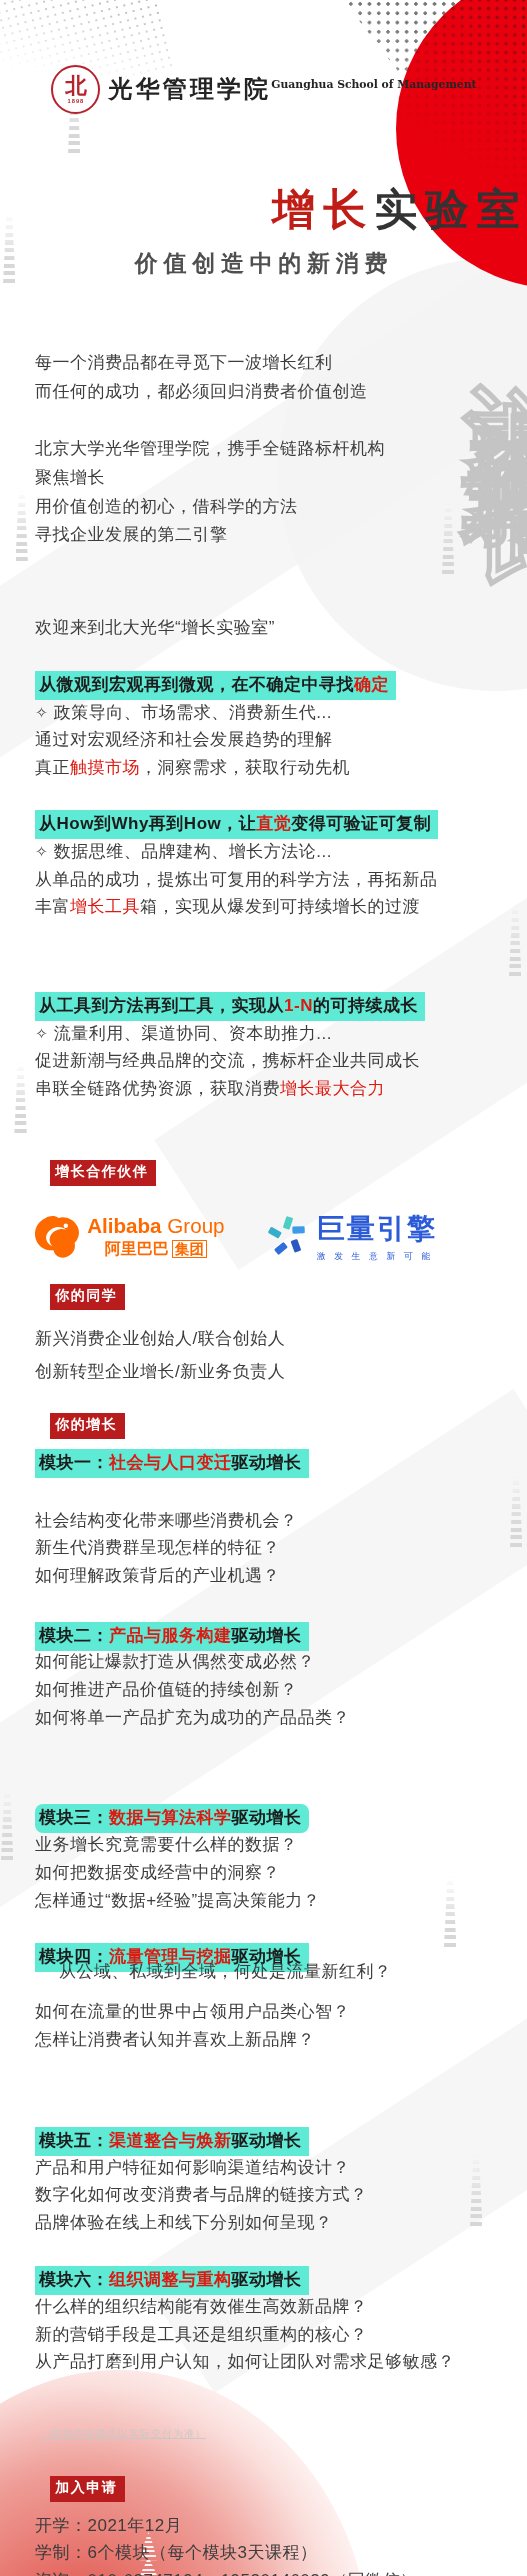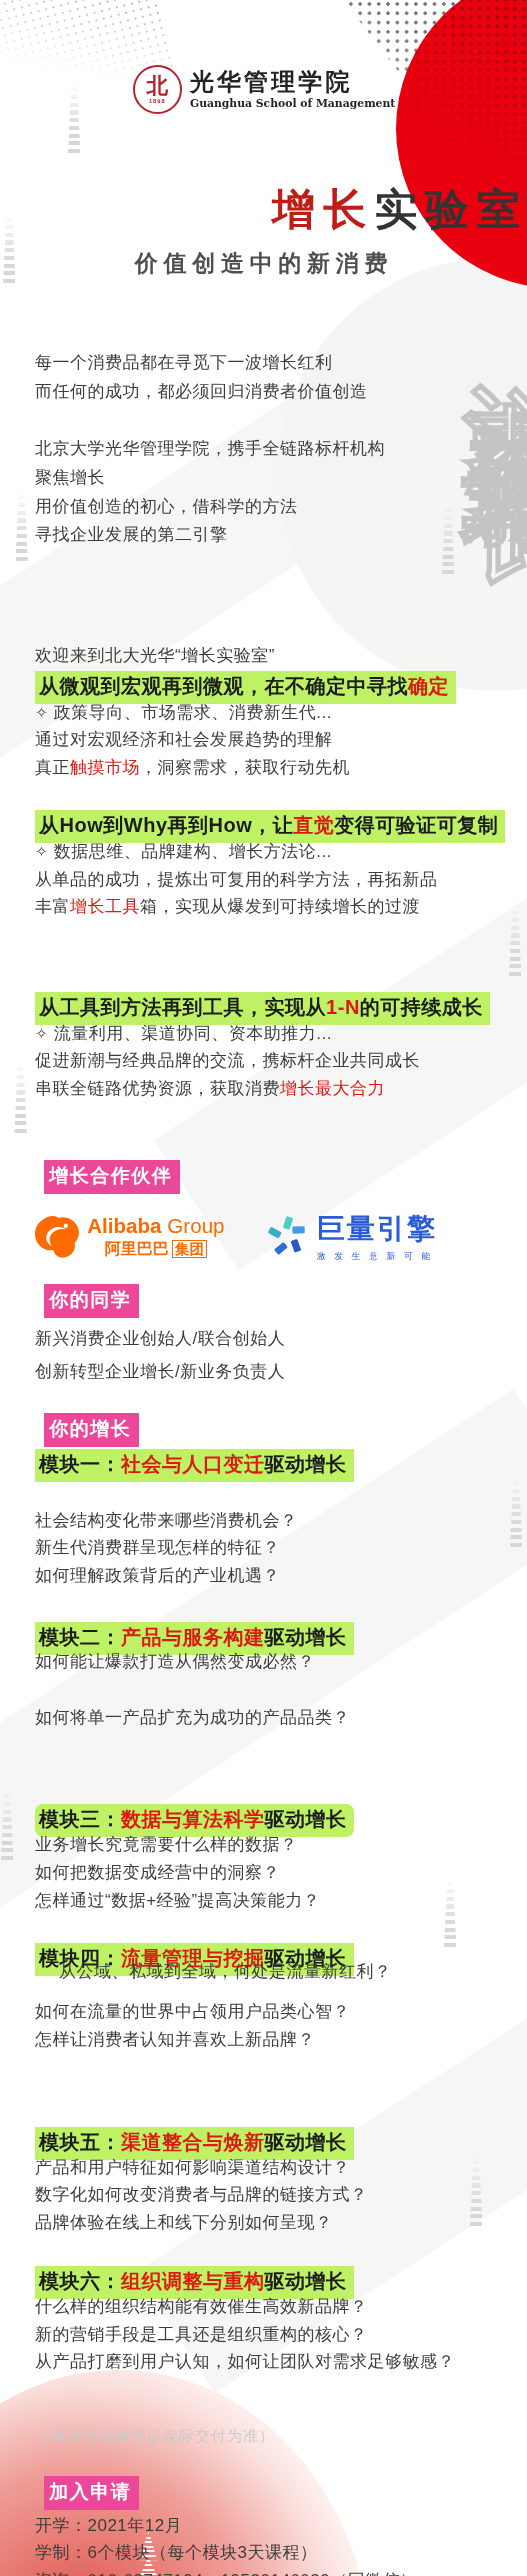--- a/index.html
+++ b/index.html
@@ -41,38 +41,38 @@
       89% 42%,62% 42%,96% 53%,64% 53%,100% 65%,66% 65%,100% 80%,68% 80%,100% 100%,0 100%,32% 80%,
       0 80%,34% 65%,0 65%,36% 53%,4% 53%,38% 42%,11% 42%,40% 32%,19% 32%,42% 23%,27% 23%,44% 15%,
       33% 15%,48% 8%,39% 8%,45% 3%);}
   
   .z{z-index:3;}
   .logo-row{left:0;top:65px;width:100%;display:flex;justify-content:center;align-items:center;gap:8.2px;}
   .seal{width:45px;height:45px;border:2.6px solid #b5232e;border-radius:50%;background:#fff;
     display:flex;flex-direction:column;align-items:center;justify-content:center;}
   .seal-char{font-family:"DejaVu Serif",serif;color:#b5232e;font-size:21.6px;font-weight:bold;line-height:1;}
   .seal-year{color:#b5232e;font-size:5.7px;font-weight:bold;letter-spacing:1px;margin-top:1px;}
-  .logo-names{display:flex;flex-direction:column;}
+  .logo-names{display:flex;flex-direction:row;}
   .logo-cn{font-family:"DejaVu Serif",serif;font-size:24px;font-weight:bold;color:#242424;
     letter-spacing:3.1px;line-height:1.1;}
   .logo-en{font-family:"DejaVu Serif",serif;font-size:10.8px;font-weight:bold;color:#242424;margin-top:2.1px;}
   .hero-title{left:0;top:181px;width:100%;text-align:right;font-size:43px;font-weight:bold;
     letter-spacing:8.2px;white-space:nowrap;}
   .t-red{color:#c01d17;}
   .t-dark{color:#333333;}
   .hero-sub{left:0;top:248px;width:100%;text-align:center;font-family:"DejaVu Serif",serif;
     font-size:23px;font-weight:bold;color:#4f4f4f;letter-spacing:5.7px;white-space:nowrap;}
   .line{left:35px;font-size:17px;color:#3d3d3d;letter-spacing:0.5px;white-space:nowrap;}
-  .h-box{left:35px;display:inline-block;background:#bef264;color:#1c1c1c;font-weight:bold;
-    font-size:20px;padding:2.1px 7.2px 4.1px 4.1px;white-space:nowrap;letter-spacing:0.5px;}
+  .h-box{left:35px;display:inline-block;background:#5eead4;color:#1c1c1c;font-weight:bold;
+    font-size:17px;padding:2.1px 7.2px 4.1px 4.1px;white-space:nowrap;letter-spacing:0.5px;}
   .red{color:#dd1a12;}
   .bullet-icon{font-size:15.5px;color:#4a4a4a;margin-right:5.2px;}
-  .black-label{left:44px;display:inline-block;background:#ec4899;color:#ffffff;font-weight:bold;
-    font-size:19px;padding:2.6px 8.2px 5.2px 5.2px;letter-spacing:1.5px;white-space:nowrap;}
-  .note{left:35px;font-size:15px;color:#c9c9c9;letter-spacing:1px;white-space:nowrap;}
+  .black-label{left:50px;display:inline-block;background:#b91c1c;color:#ffffff;font-weight:bold;
+    font-size:14px;padding:2.6px 8.2px 5.2px 5.2px;letter-spacing:1.5px;white-space:nowrap;}
+  .note{left:41px;font-size:10px;color:#c9c9c9;letter-spacing:1px;white-space:nowrap;text-decoration:underline;}
   
   .partners-row{left:32px;top:1210px;display:flex;align-items:center;gap:41px;}
   .ali{display:flex;align-items:center;gap:6.2px;}
   .ali-names{display:flex;flex-direction:column;align-items:center;}
   .ali-en{font-size:20.6px;color:#FF6A00;white-space:nowrap;}
   .ali-en b{font-weight:bold;}
   .ali-cn{font-size:16px;color:#FF6A00;font-weight:bold;margin-top:1px;white-space:nowrap;
     display:flex;align-items:center;gap:3.1px;}
   .ali-cn .boxed{border:1px solid #FF6A00;padding:0 2.1px;font-size:14.4px;line-height:1.15;}
   .ocean{display:flex;align-items:center;gap:7.2px;}
@@ -125,21 +125,21 @@
     <span class="t-red">增长</span><span class="t-dark">实验室</span>
   </div>
   <div class="abs z hero-sub">价值创造中的新消费</div>
 
   <div class="abs z line" style="top:351px;">每一个消费品都在寻觅下一波增长红利</div>
   <div class="abs z line" style="top:380px;">而任何的成功，都必须回归消费者价值创造</div>
   <div class="abs z line" style="top:437px;">北京大学光华管理学院，携手全链路标杆机构</div>
   <div class="abs z line" style="top:466px;">聚焦增长</div>
   <div class="abs z line" style="top:495px;">用价值创造的初心，借科学的方法</div>
   <div class="abs z line" style="top:523px;">寻找企业发展的第二引擎</div>
-  <div class="abs z line" style="top:616px;margin-top:28px;">欢迎来到北大光华“增长实验室”</div>
+  <div class="abs z line" style="top:616px;">欢迎来到北大光华“增长实验室”</div>
 
   <div class="abs z h-box" style="top:671px;">
     <span>从微观到宏观再到微观，在不确定中寻找</span><span class="red">确定</span><span></span>
   </div>
   <div class="abs z line" style="top:701px;">
     <span class="bullet-icon">✧</span><span>政策导向、市场需求、消费新生代...</span>
   </div>
   <div class="abs z line" style="top:728px;">通过对宏观经济和社会发展趋势的理解</div>
   <div class="abs z line" style="top:756px;">
     <span>真正</span><span class="red">触摸市场</span><span>，洞察需求，获取行动先机</span>
@@ -210,20 +210,21 @@
     <span>模块一：</span><span class="red">社会与人口变迁</span><span>驱动增长</span>
   </div>
   <div class="abs z line" style="top:1509px;">社会结构变化带来哪些消费机会？</div>
   <div class="abs z line" style="top:1536px;">新生代消费群呈现怎样的特征？</div>
   <div class="abs z line" style="top:1564px;">如何理解政策背后的产业机遇？</div>
 
   <div class="abs z h-box" style="top:1622px;">
     <span>模块二：</span><span class="red">产品与服务构建</span><span>驱动增长</span>
   </div>
   <div class="abs z line" style="top:1650px;">如何能让爆款打造从偶然变成必然？</div>
+  <div class="abs z line" style="top:1678px;">如何推进产品价值链的持续创新？</div>
   <div class="abs z line" style="top:1706px;">如何将单一产品扩充为成功的产品品类？</div>
 
   <div class="abs z h-box" style="top:1804px;border-radius:8px;">
     <span>模块三：</span><span class="red">数据与算法科学</span><span>驱动增长</span>
   </div>
   <div class="abs z line" style="top:1833px;">业务增长究竟需要什么样的数据？</div>
   <div class="abs z line" style="top:1861px;">如何把数据变成经营中的洞察？</div>
   <div class="abs z line" style="top:1889px;">怎样通过“数据+经验”提高决策能力？</div>
 
   <div class="abs z h-box" style="top:1943px;">

